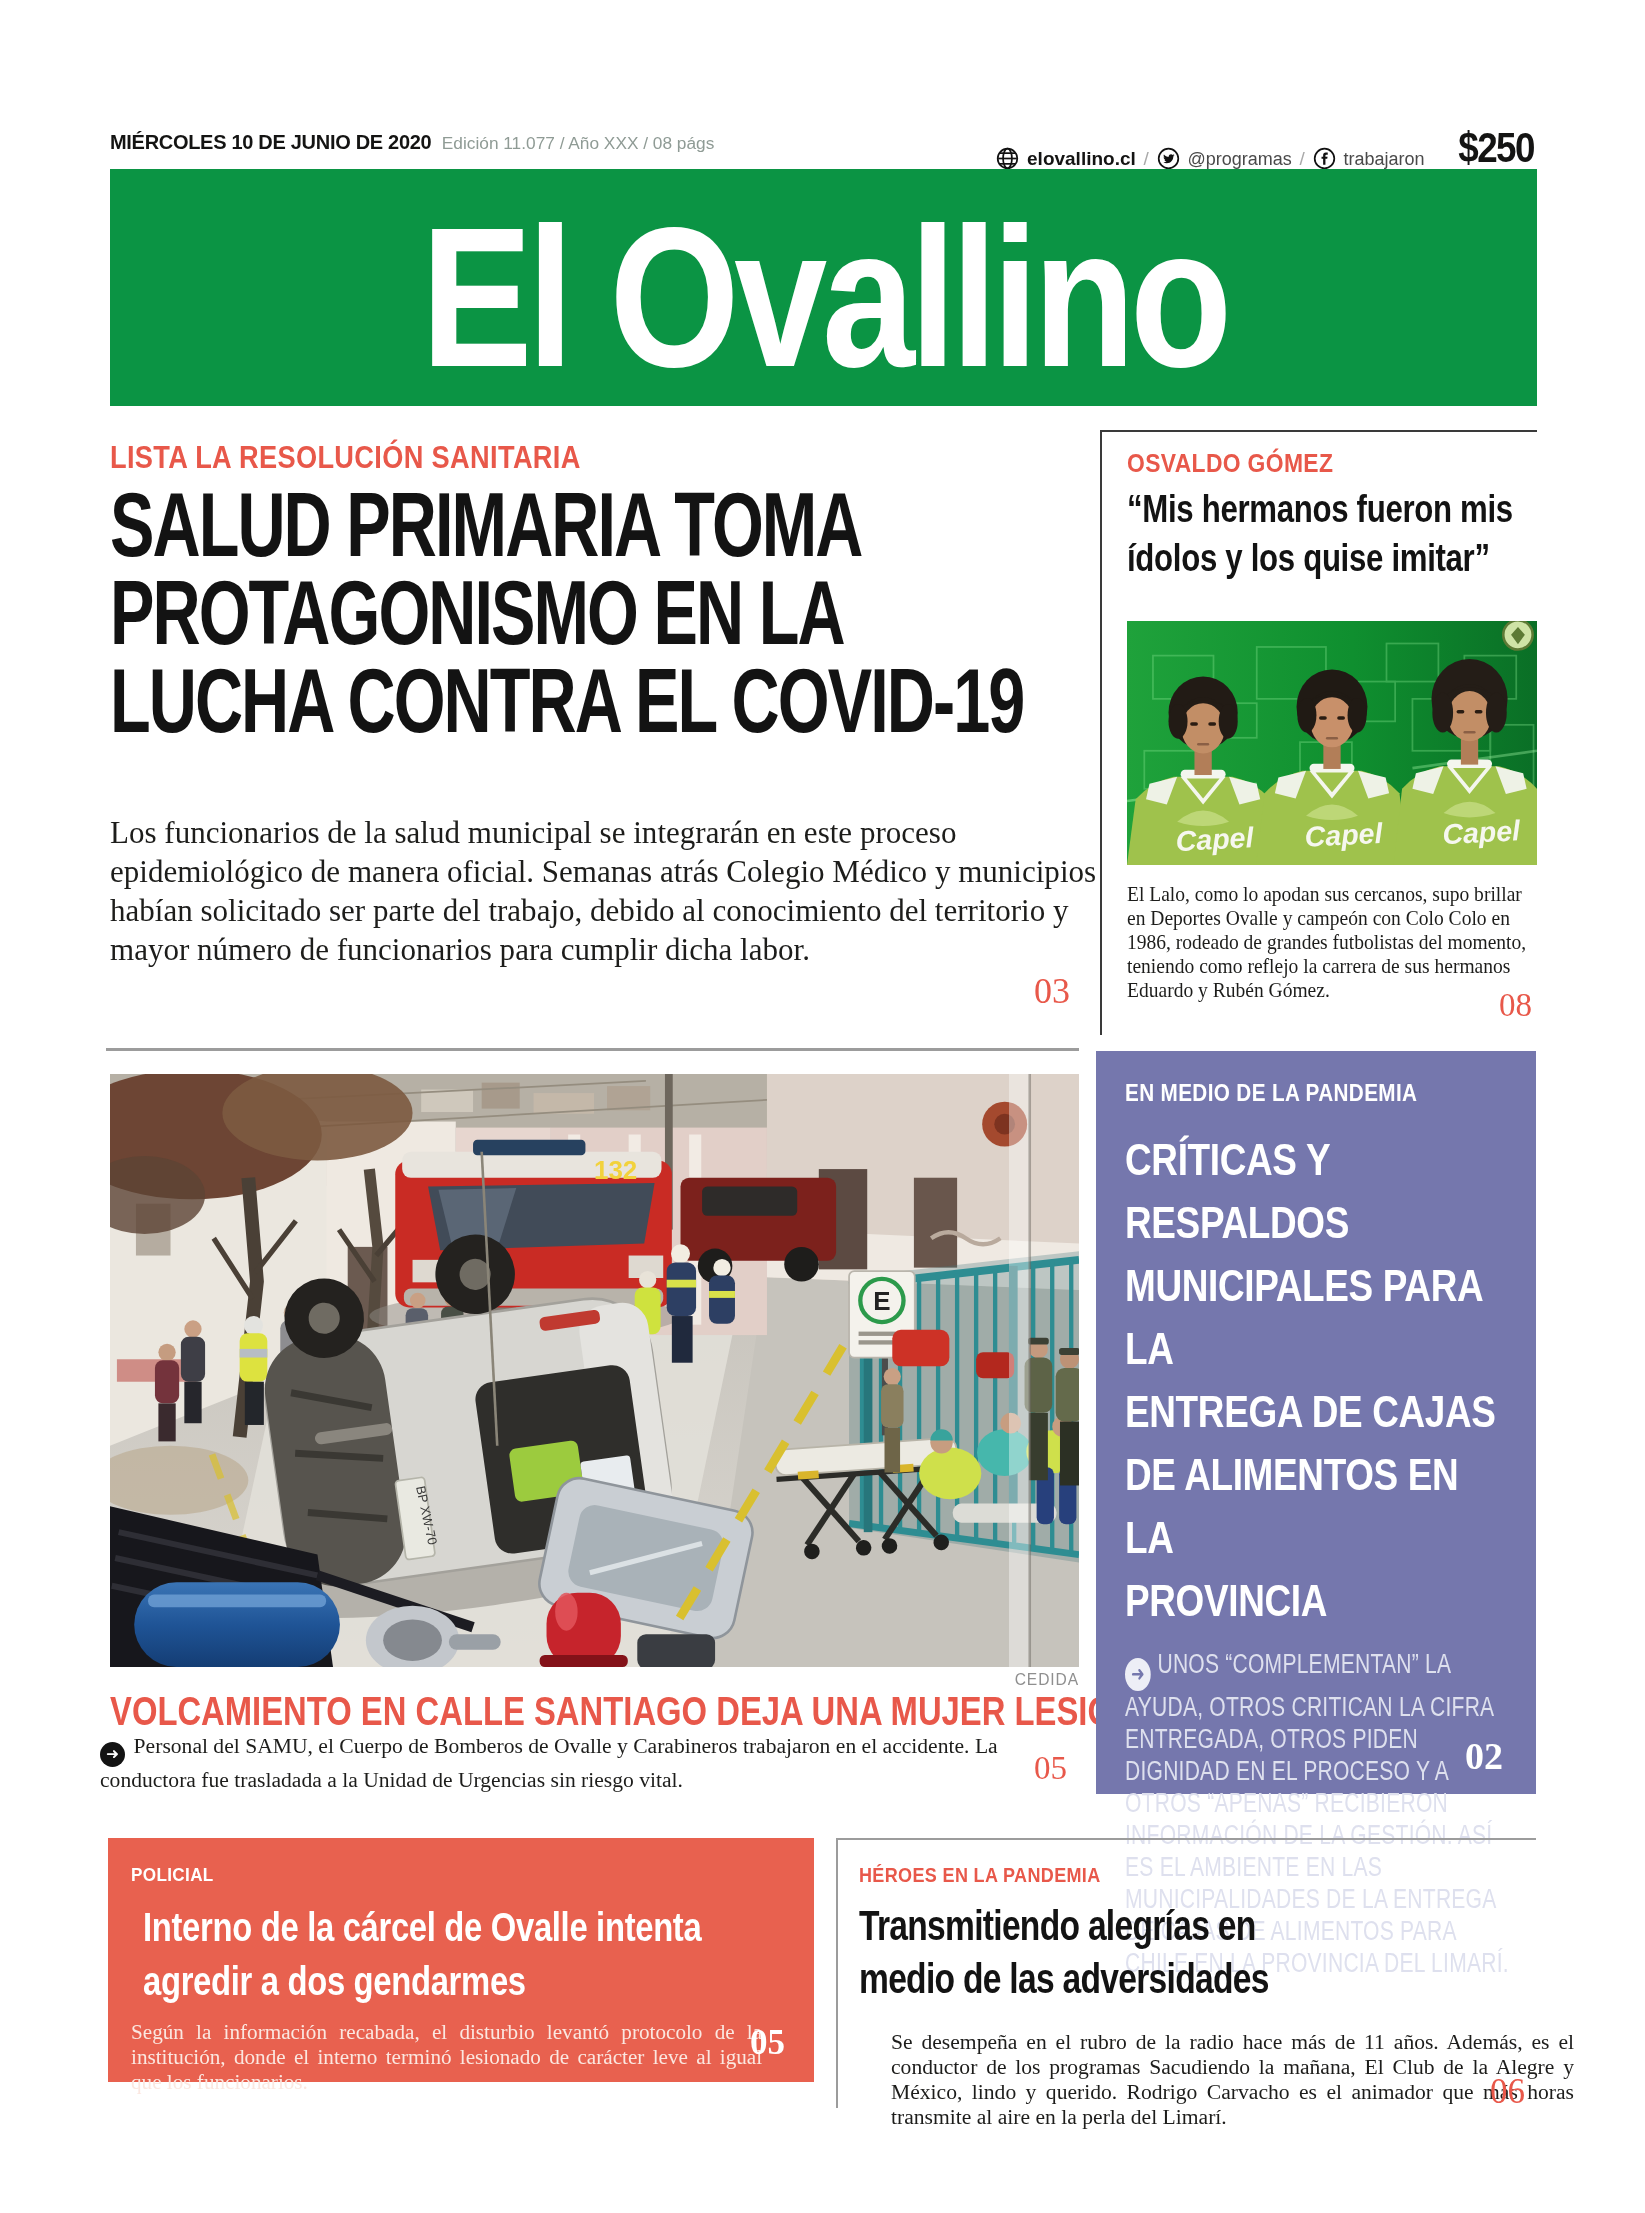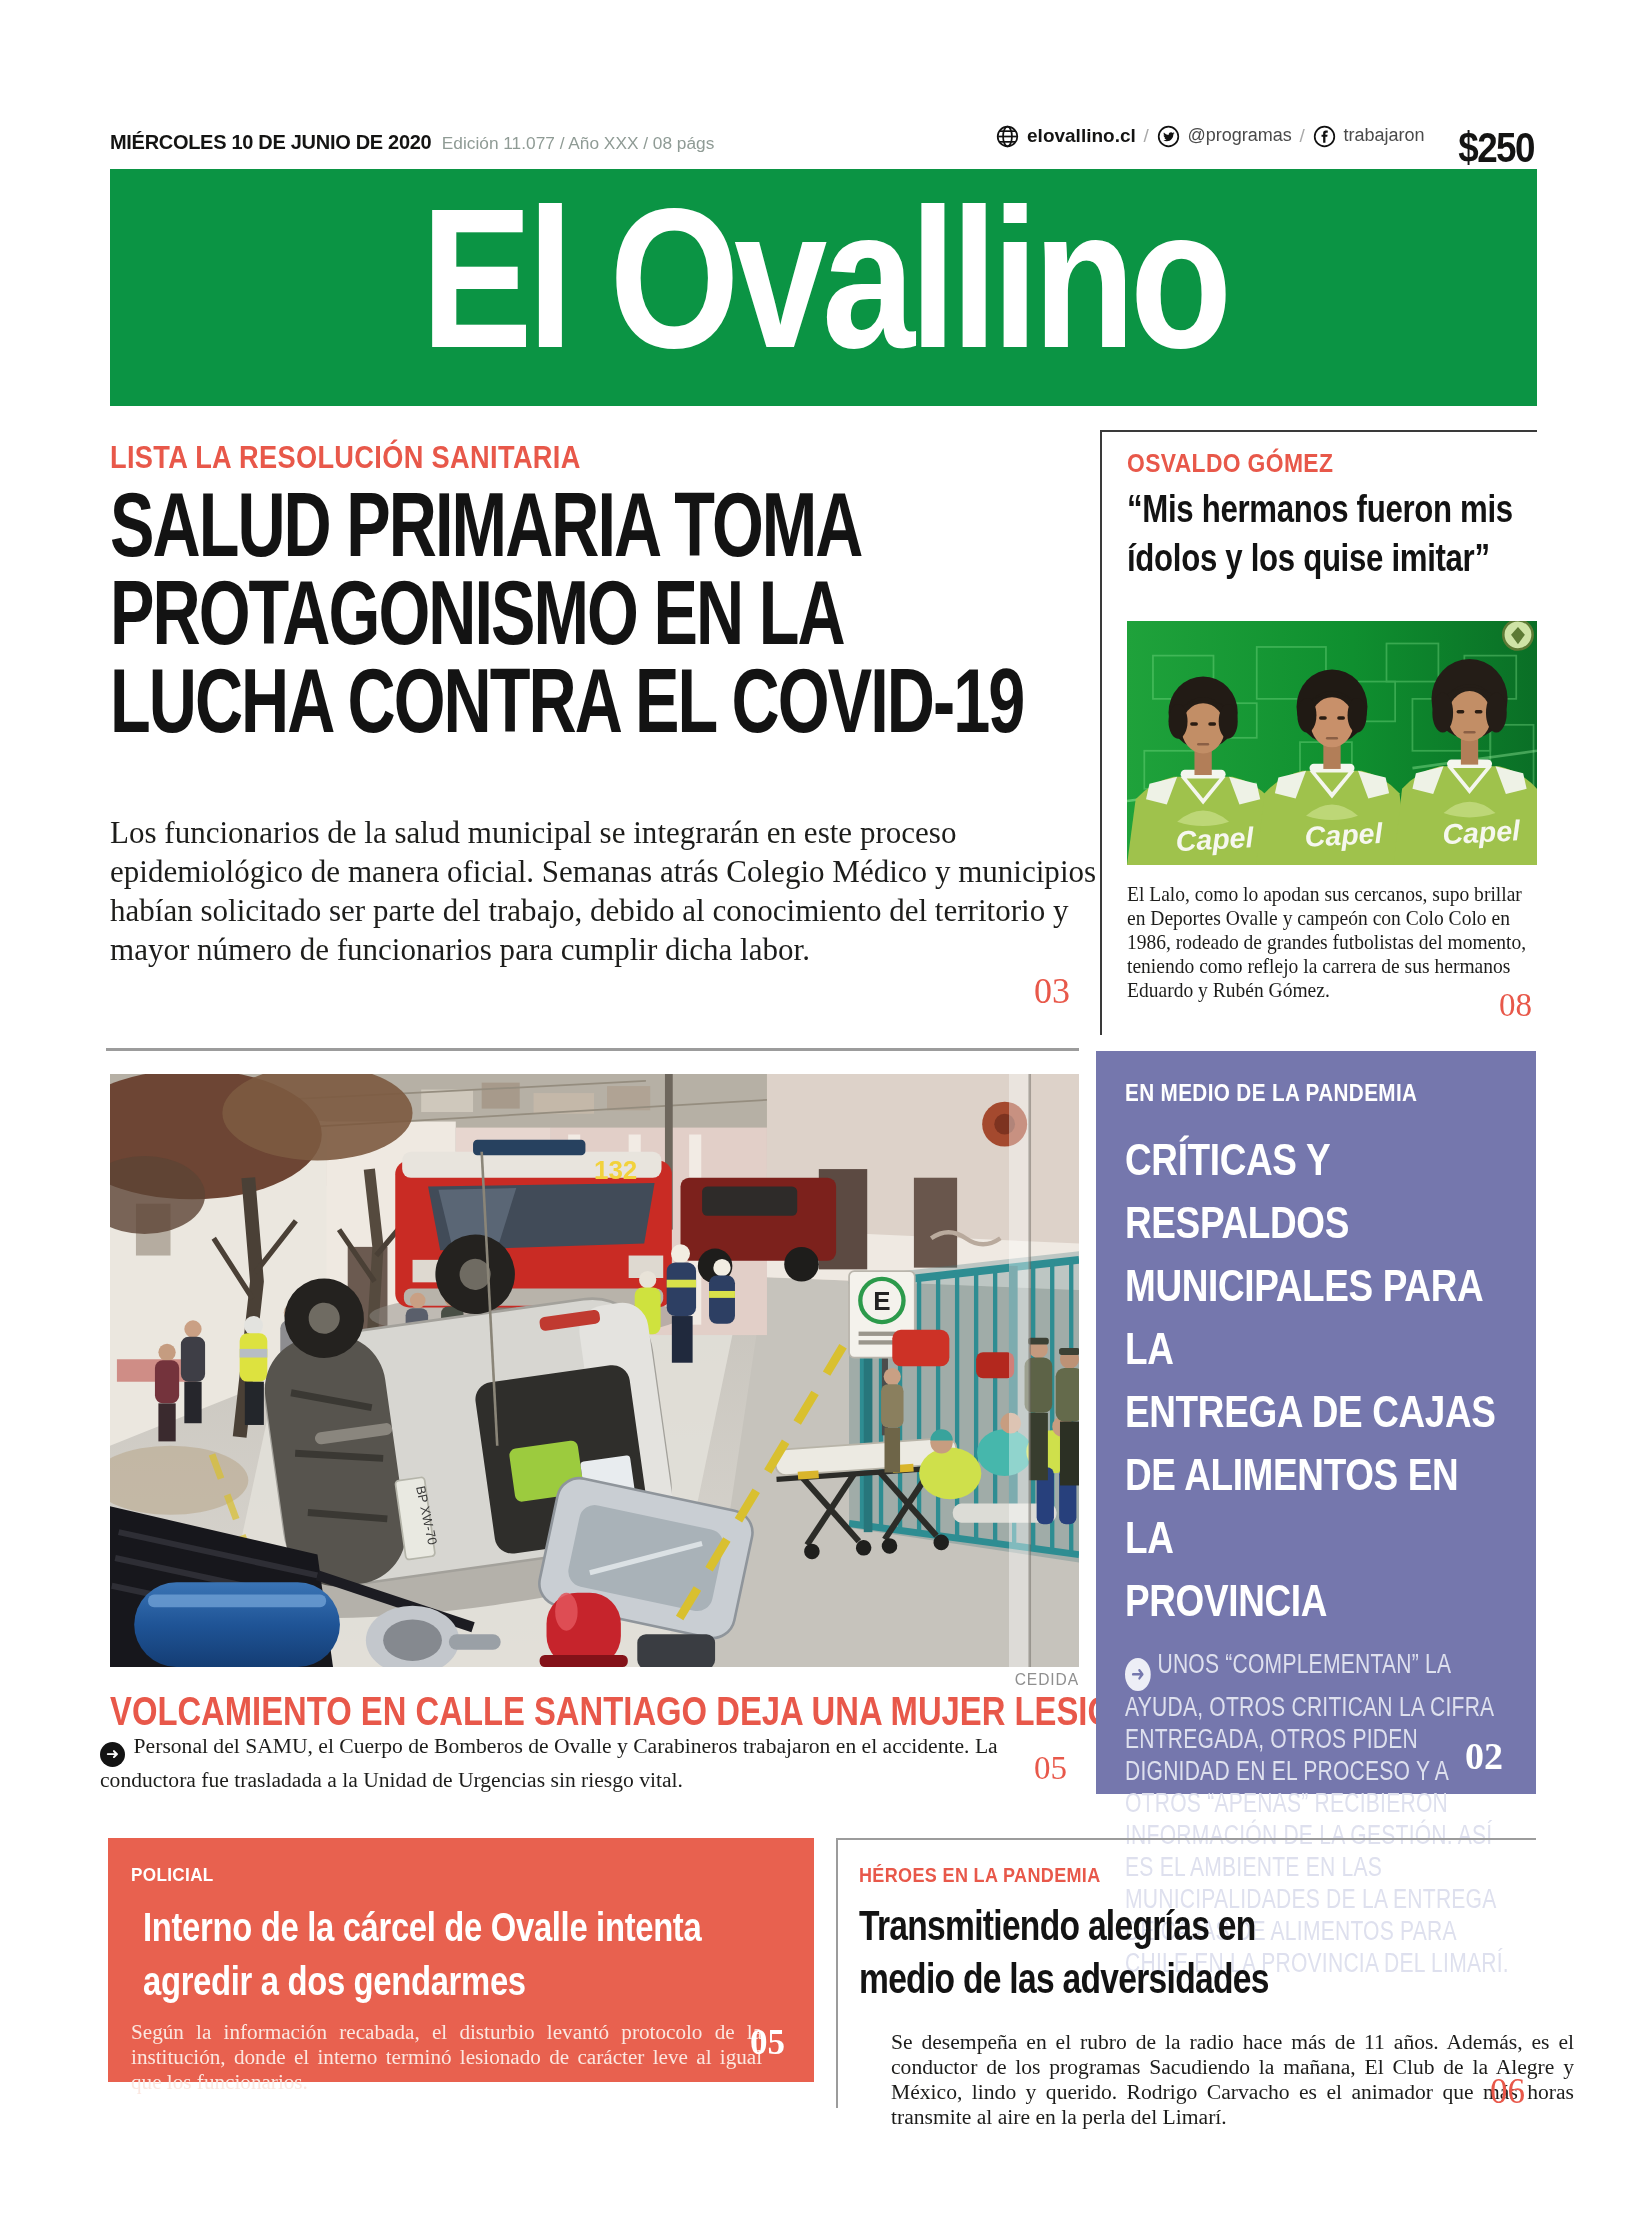--- a/index.html
+++ b/index.html
@@ -14,30 +14,30 @@
         font-family:"Liberation Sans",sans-serif;color:var(--ink);}
   .abs{position:absolute;}
   .serif{font-family:"Liberation Serif",serif;}
   .preline{white-space:pre-line;}
   .cond{transform-origin:0 0;display:block;}
 
   
   .topbar-left{left:110px;top:131px;display:flex;align-items:baseline;gap:10.4px;}
   .tb-date{font-weight:bold;font-size:20px;letter-spacing:-0.3px;}
   .tb-edition{font-size:17.3px;color:#8f9b95;}
-  .topbar-right{right:109px;top:125px;display:flex;align-items:flex-start;gap:7.8px;}
+  .topbar-right{right:109px;top:125px;display:flex;align-items:flex-end;gap:7.8px;}
   .tb-site{font-weight:bold;font-size:19px;}
   .tb-handle{font-size:18px;color:#4a4a4a;}
   .tb-sep{font-size:19px;color:#aaa;}
   .tb-price{font-weight:bold;font-size:40px;letter-spacing:-1.7px;margin-left:22.5px;transform:scale(.92,1.05);}
   .tb-ico{width:23px;height:23px;flex:0 0 auto;}
 
   
   .masthead{left:110px;top:169px;width:1427px;height:237px;background:var(--green);
-            display:flex;align-items:flex-start;justify-content:center;}
+            display:flex;align-items:flex-end;justify-content:center;}
   .masthead span{font-size:190px;font-weight:bold;color:#fff;letter-spacing:-6px;
                  transform:scale(.88,1.05);white-space:nowrap;}
 
   
   .rule{background:#3a3a3a;}
   .rule-gray{background:#9c9c9c;}
 
   
   .kicker{font-weight:bold;color:var(--accent);}
   .pagenum{font-family:"Liberation Serif",serif;font-weight:normal;color:var(--accent);}

